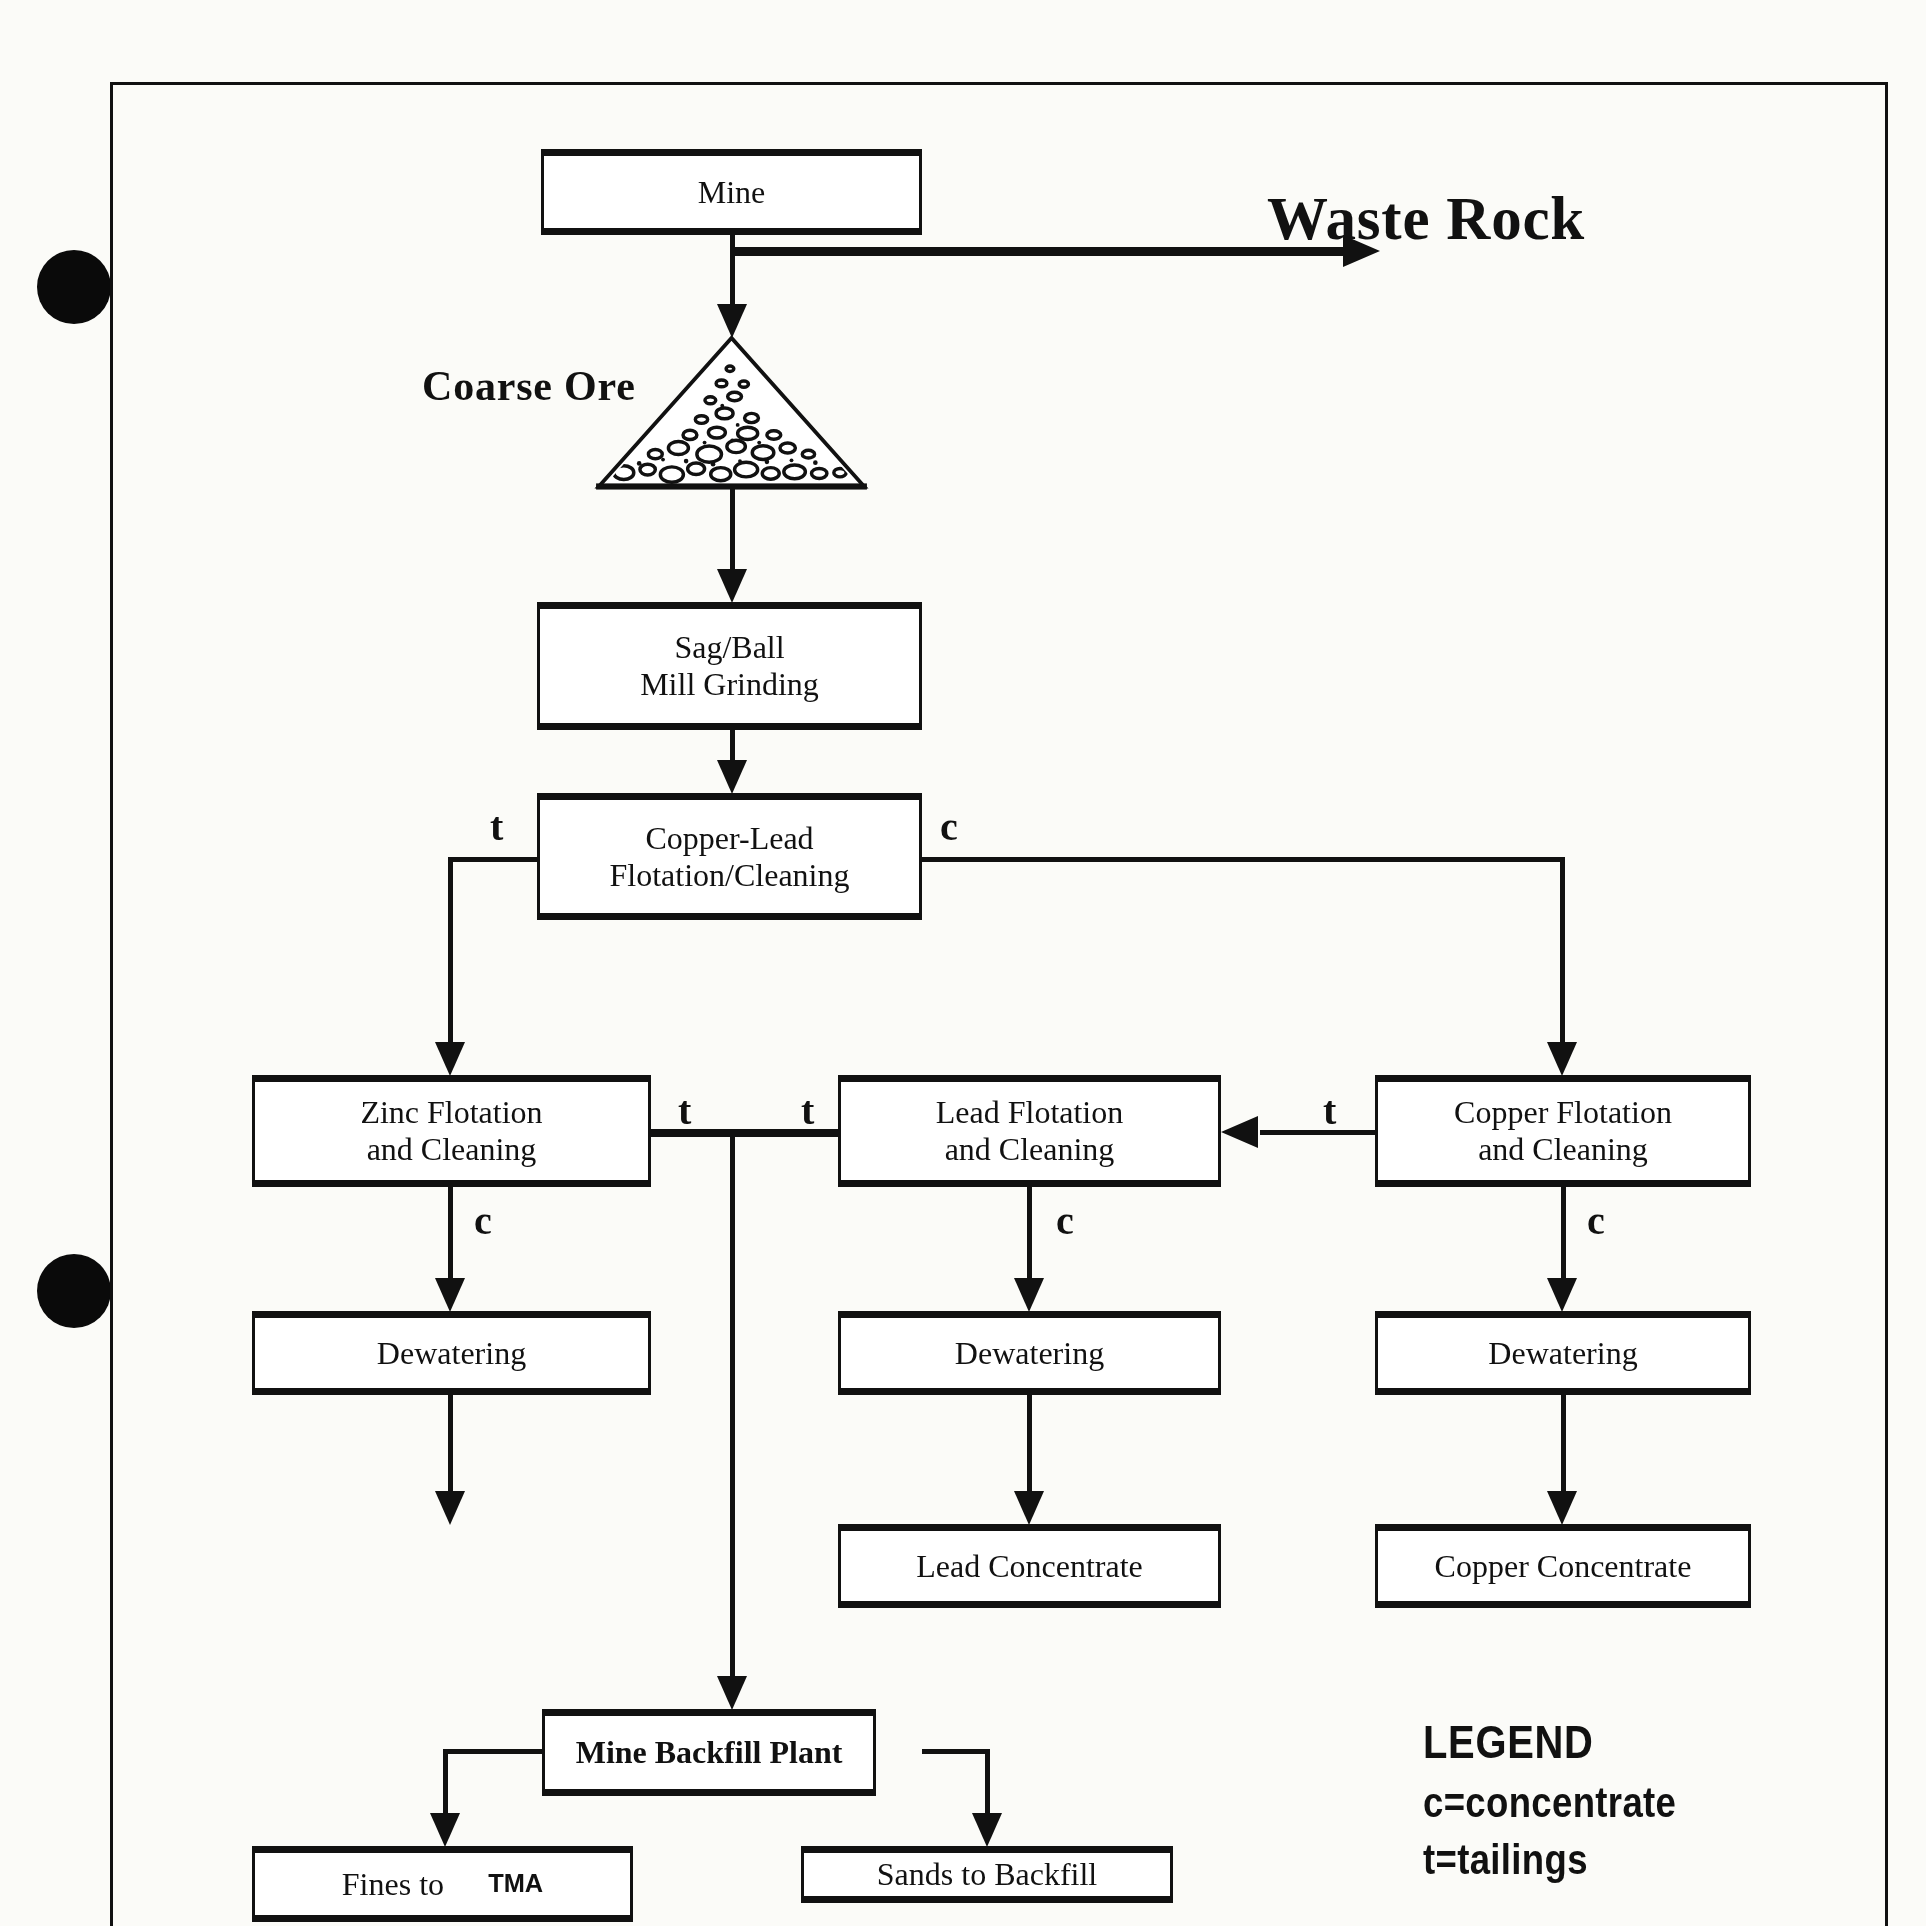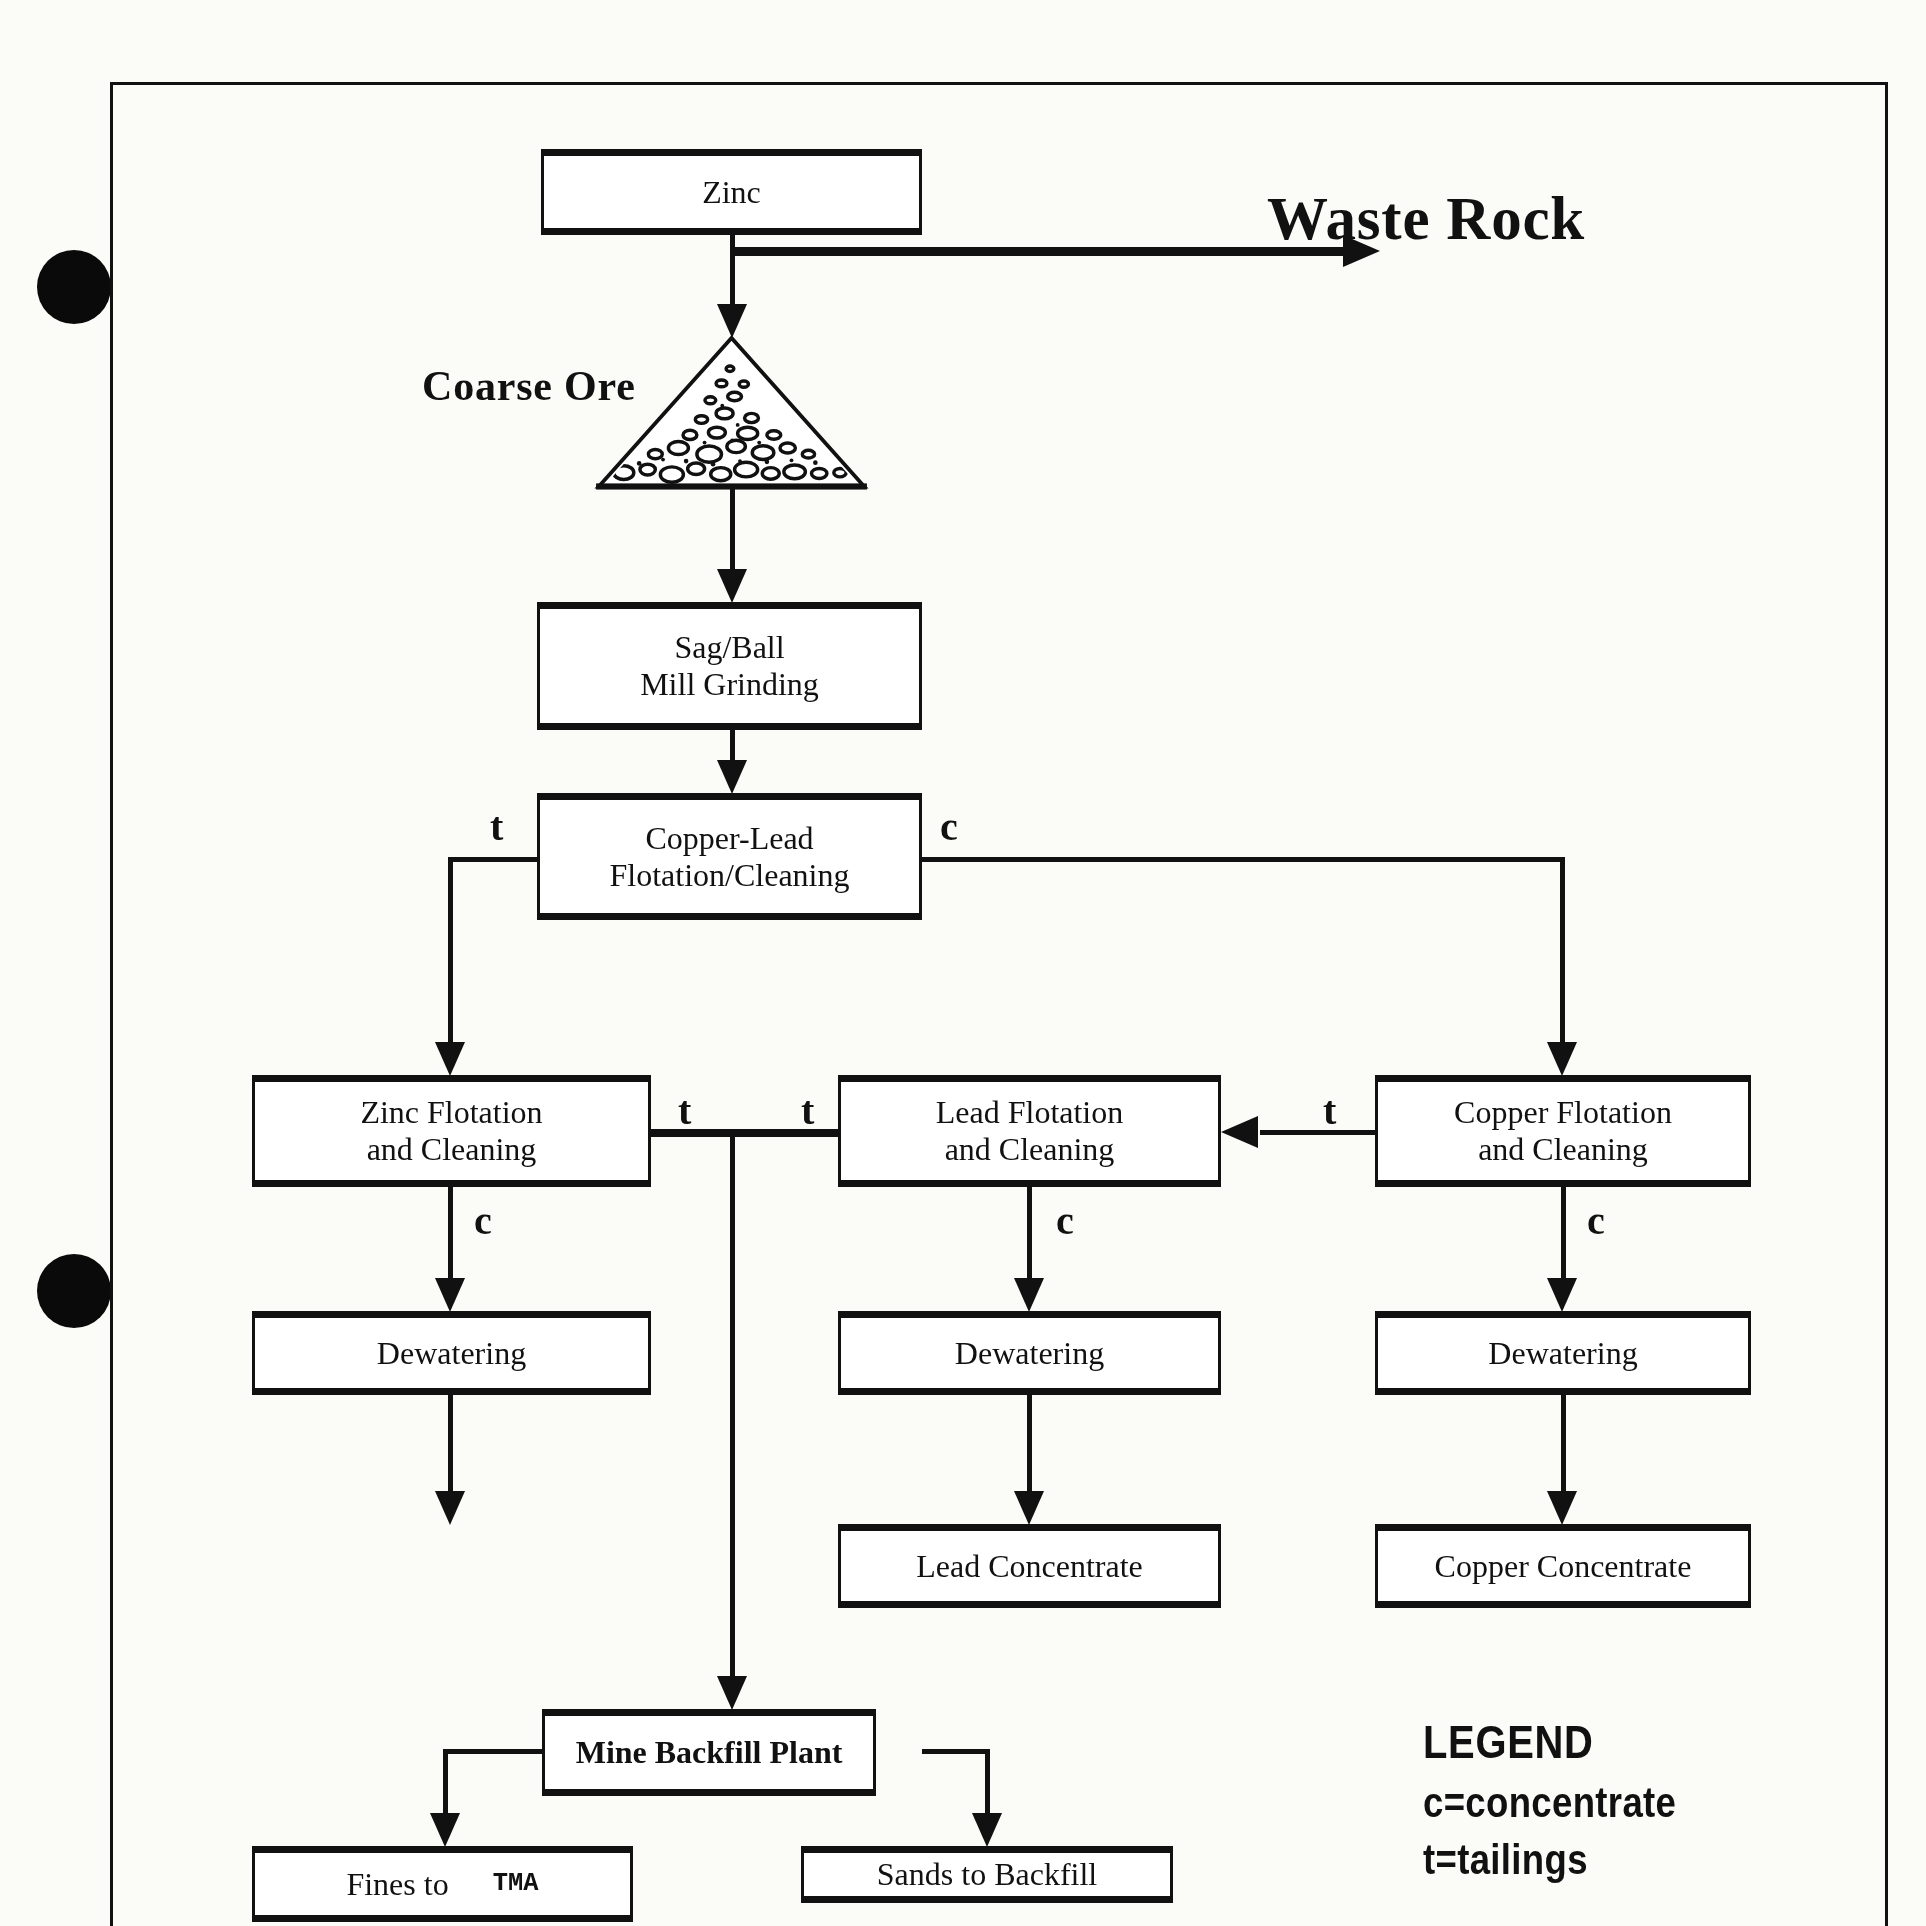--- a/index.html
+++ b/index.html
@@ -17,21 +17,21 @@
   .ahr{position:absolute;width:0;height:0;border-top:16px solid transparent;border-bottom:16px solid transparent;
        border-left:37px solid #111;z-index:2;}
   .ahl{position:absolute;width:0;height:0;border-top:16px solid transparent;border-bottom:16px solid transparent;
        border-right:37px solid #111;z-index:2;}
   .slabel{position:absolute;font-weight:bold;font-size:40px;z-index:4;}
   .bigcap{position:absolute;font-weight:bold;font-size:61px;z-index:4;letter-spacing:0.8px;}
   .legend{position:absolute;left:1423px;top:1714px;z-index:4;font-family:"Liberation Sans",sans-serif;
           font-weight:bold;transform:scaleX(0.85);transform-origin:left top;}
   .legend .lt{font-size:47px;letter-spacing:0.8px;}
   .legend .li{font-size:43px;margin-top:8.5px;letter-spacing:0.4px;}
-  .mono{font-family:Liberation Mono, monospace;margin-left:35px;}
+  .mono{font-family:Liberation Sans, sans-serif;margin-left:35px;}
   .twoline span{display:block;}
 </style>
 </head>
 <body>
 
 <div class="sheet">
 
   <div class="hole" style="left:37px;top:250px;"></div>
   <div class="hole" style="left:37px;top:1254px;"></div>
 
@@ -135,21 +135,21 @@
         <circle cx="290" cy="282" r="5"></circle>
       <circle cx="362" cy="276" r="5"></circle>
         <circle cx="432" cy="282" r="5"></circle>
         <circle cx="336" cy="186" r="5"></circle>
       <circle cx="376" cy="236" r="5"></circle>
     </g>
     <rect x="8" y="388" width="704" height="16" fill="#111"></rect>
   </svg>
 
   <div class="box" style="left:541px;top:149px;width:381px;height:86px;">
-    <span>Zinc</span>
+    <span>Mine</span>
   </div>
 
   <div class="box twoline" style="left:537px;top:602px;width:385px;height:128px;">
     <span>Sag/Ball</span>
     <span>Mill Grinding</span>
   </div>
 
   <div class="box twoline" style="left:537px;top:793px;width:385px;height:127px;">
     <span>Copper-Lead</span>
     <span>Flotation/Cleaning</span>

